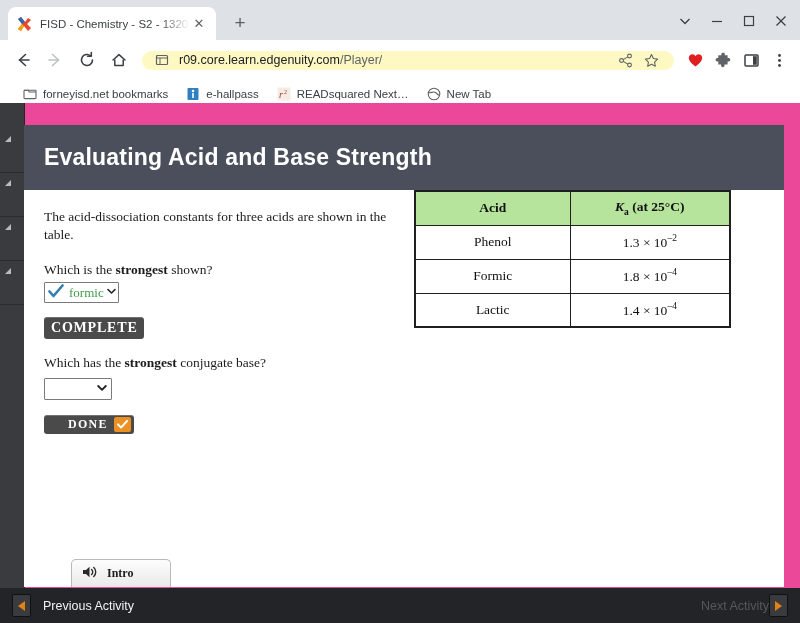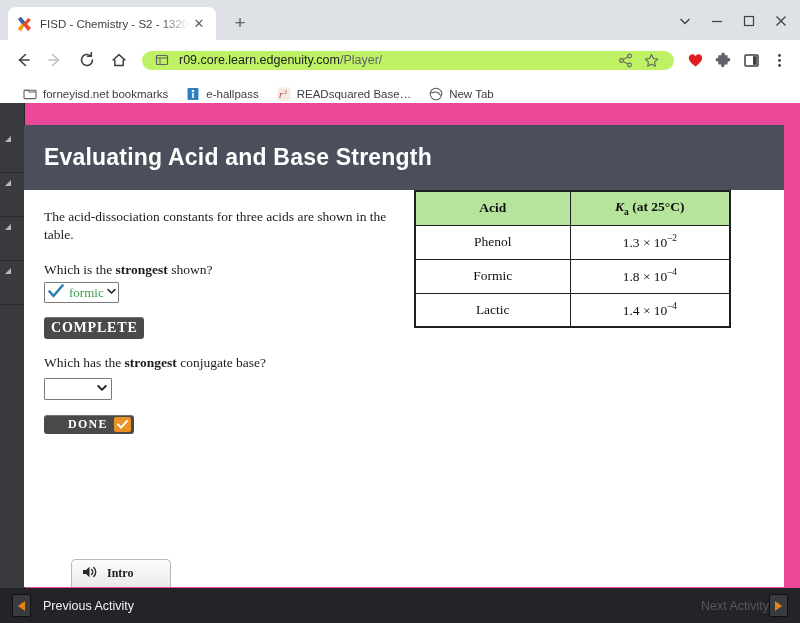--- a/index.html
+++ b/index.html
@@ -105,21 +105,21 @@
     display: flex; align-items: center; justify-content: center;
     color: #5f6368;
     border-radius: 50%;
     flex: 0 0 30px;
   }
   .nav-btn.disabled { color: #bdc1c6; }
 
   .omnibox {
     flex: 1 1 auto;
     height: 19px;
-    background: #bef264;
+    background: #fef9c3;
     border-radius: 14px;
     display: flex;
     align-items: center;
     padding: 0 12px;
     margin: 0 6px;
     box-sizing: border-box;
     min-width: 0;
   }
   .omnibox-icon {
     width: 16px; height: 16px;
@@ -593,21 +593,21 @@
       <span>e-hallpass</span>
     </div>
     <div class="bm">
       <span class="bm-ico">
         <svg width="14" height="14" viewBox="0 0 14 14">
             <rect x="0.5" y="0.5" width="13" height="13" fill="#f4ece4" rx="1"></rect>
             <text x="2" y="11" font-family="Liberation Serif, serif" font-size="10" fill="#b23a2e" font-style="italic">r</text>
             <text x="7" y="6.5" font-family="Liberation Serif, serif" font-size="6" fill="#b23a2e">2</text>
           </svg>
       </span>
-      <span>READsquared Base…</span>
+      <span>READsquared Next…</span>
     </div>
     <div class="bm">
       <span class="bm-ico">
         <svg width="14" height="14" viewBox="0 0 14 14">
             <circle cx="7" cy="7" r="5.8" stroke="#5f6368" stroke-width="1.1" fill="none"></circle>
             <path d="M1.6 5.5 C4 6.5 6 4 8.5 5.5 C10.2 6.5 11 8.5 12.3 8.2" stroke="#5f6368" stroke-width="1.1" fill="none"></path>
           </svg>
       </span>
       <span>New Tab</span>
     </div>

